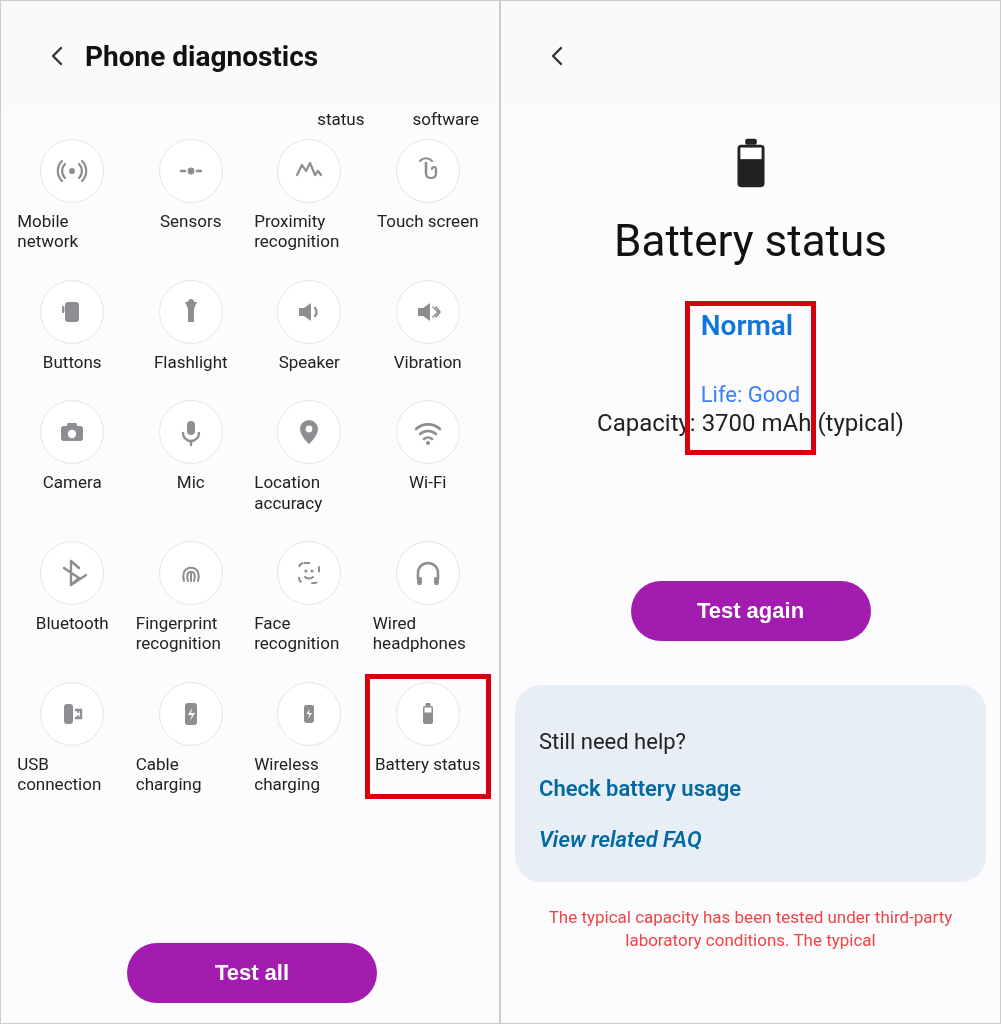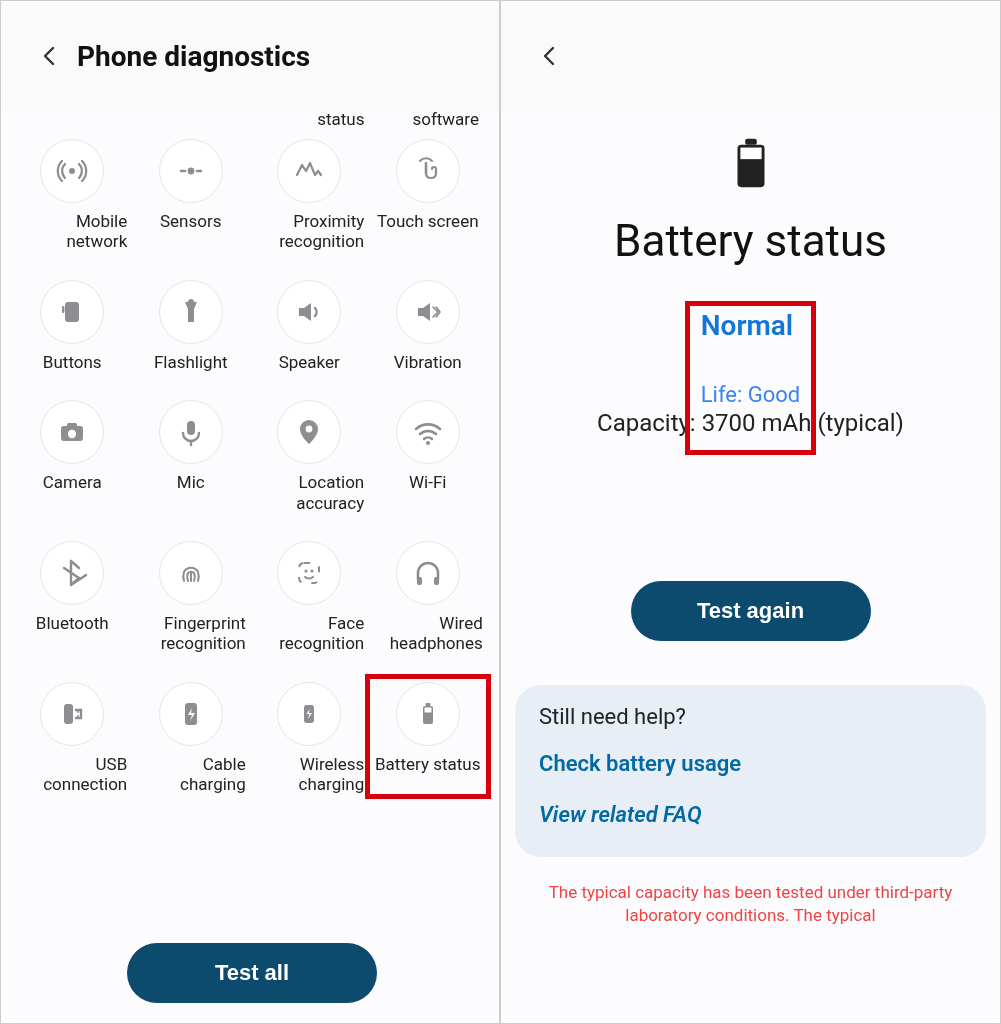--- a/index.html
+++ b/index.html
@@ -3,64 +3,64 @@
 <meta charset="utf-8">
 <style>
   * { box-sizing: border-box; margin: 0; padding: 0; }
   html, body { width: 1001px; height: 1024px; font-family: -apple-system, "Segoe UI", Roboto, Arial, sans-serif; background: #f0f0f0; }
   .root { display: flex; width: 1001px; height: 1024px; }
   .pane { position: relative; background: #fcfcfe; border: 1px solid #ccc; overflow: hidden; }
   .left  { width: 500px; height: 1024px; }
   .right { width: 501px; height: 1024px; }
 
   
-  .header { height: 110px; display: flex; align-items: center; padding: 0 28px; gap: 8px; background:#fafafb; }
+  .header { height: 110px; display: flex; align-items: center; padding: 0 36px; gap: 8px; background:#fafafb; }
   .back-btn { width: 40px; height: 40px; display:flex; align-items:center; justify-content:center; cursor:pointer; color:#333; }
   .header-title { font-size: 28px; font-weight: 700; color:#111; }
 
   
   .frag-row { display:flex; justify-content:space-between; padding: 0 20px; margin-top: -2px; }
   .frag-row span { flex:1; text-align:right; font-size:17px; color:#222; }
 
   
   .grid { display:grid; grid-template-columns: repeat(4, 1fr); padding: 10px 12px 0; row-gap: 28px; column-gap: 0; }
   .tile { display:flex; flex-direction:column; align-items:center; cursor:pointer; }
   .circle { width: 64px; height: 64px; border-radius: 50%; border:1px solid #e6e6e8; background:#fff; display:flex; align-items:center; justify-content:center; color:#8d8d92; }
   .circle svg { display:block; }
-  .tile-label { margin-top: 8px; font-size: 17px; color:#222; text-align:right; line-height:1.2; max-width: 110px; }
+  .tile-label { margin-top: 8px; font-size: 17px; color:#222; text-align:left; line-height:1.2; max-width: 110px; }
 
   
   .hl { position:relative; }
   .hl::after { content:""; position:absolute; inset:-8px -4px -4px -4px; border:5px solid #d8000c; pointer-events:none; }
 
   
   .primary-btn {
     display:flex; align-items:center; justify-content:center;
-    height:60px; border-radius: 40px; background:#0c4a6e; color:#fff;
+    height:60px; border-radius: 40px; background:#a21caf; color:#fff;
     font-size:22px; font-weight:600; cursor:pointer; border:none;
   }
   .left-btn-wrap { position:absolute; bottom:20px; left:4px; right:0; display:flex; justify-content:center;margin-top:22px; }
   .left-btn-wrap .primary-btn { width: 250px; }
 
   
   .right-content { display:flex; flex-direction:column; align-items:center; padding-top: 24px; }
   .bat-glyph { width:40px; height:56px; margin-bottom: 24px; color:#222; }
   .r-title { font-size: 44px; font-weight:400; color:#111; margin-bottom: 40px; }
   .status { font-size:28px; font-weight:600; color:#1176d9; }
   .life { font-size:22px; color:#3b82f6; margin-top: 40px; }
   .cap  { font-size:24px; color:#222; margin-top: 0; }
   .hl-box { position:relative; padding: 2px 12px; }
   .hl-box::after { content:""; position:absolute; left:-4px; right:-4px; top:-6px; bottom:-46px; border:5px solid #d8000c; pointer-events:none; }
 
   .right .primary-btn { width: 240px; margin-top: 144px; }
 
   
   .help-card {
     margin: 44px 14px 0 14px; width: calc(100% - 28px);
-    background:#e7eef5; border-radius: 26px; padding: 19px 24px 30px;
+    background:#e7eef5; border-radius: 26px; padding: 44px 24px 30px;
   }
   .help-card .q { font-size:22px; color:#222; margin-bottom: 22px; }
   .help-card .link { font-size:22px; font-weight:600; color:#0369a1; cursor:pointer; margin-top: 6px; }
   .help-card .link + .link { margin-top: 26px; font-style: italic; }
 
   .footnote { color:#ef4444; font-size:17px; text-align:center; padding: 24px 30px 0; line-height:1.35; }
 </style>
 </head>
 <body>
 

